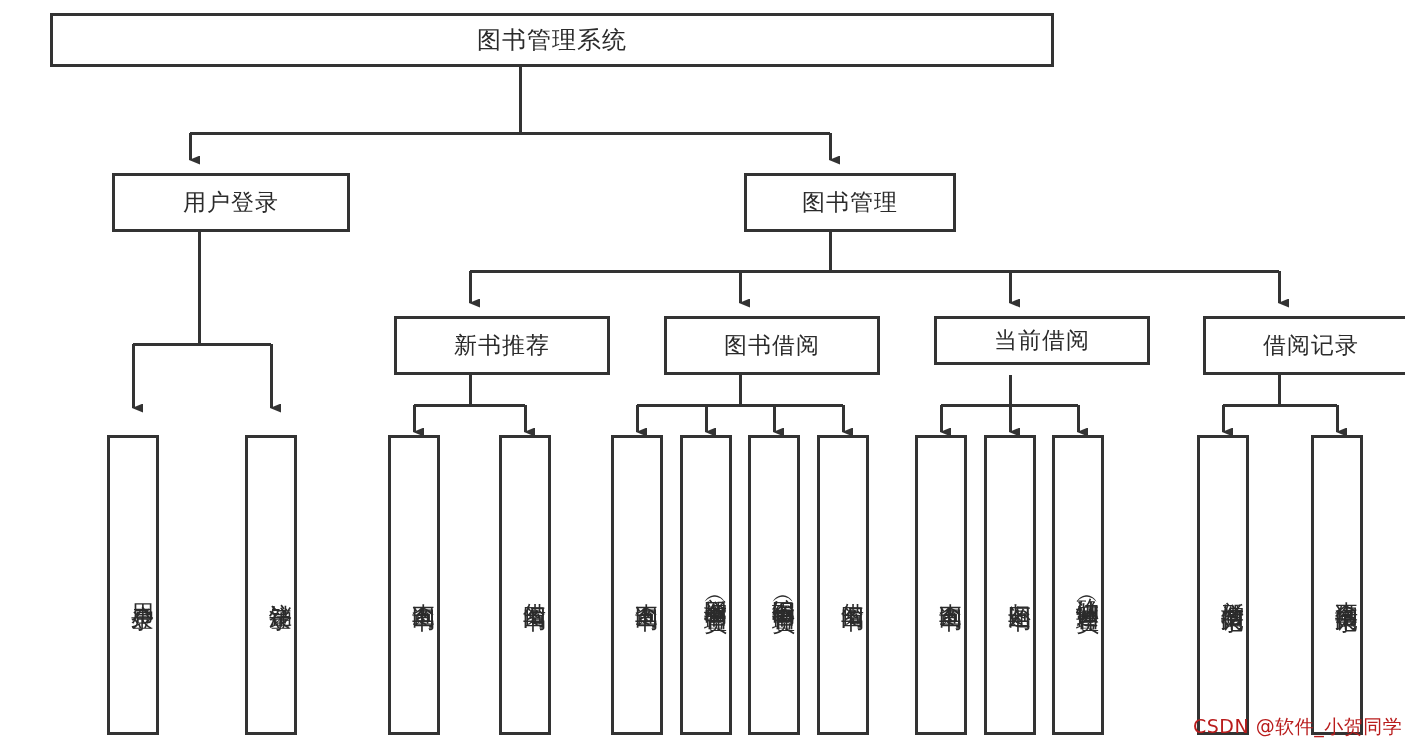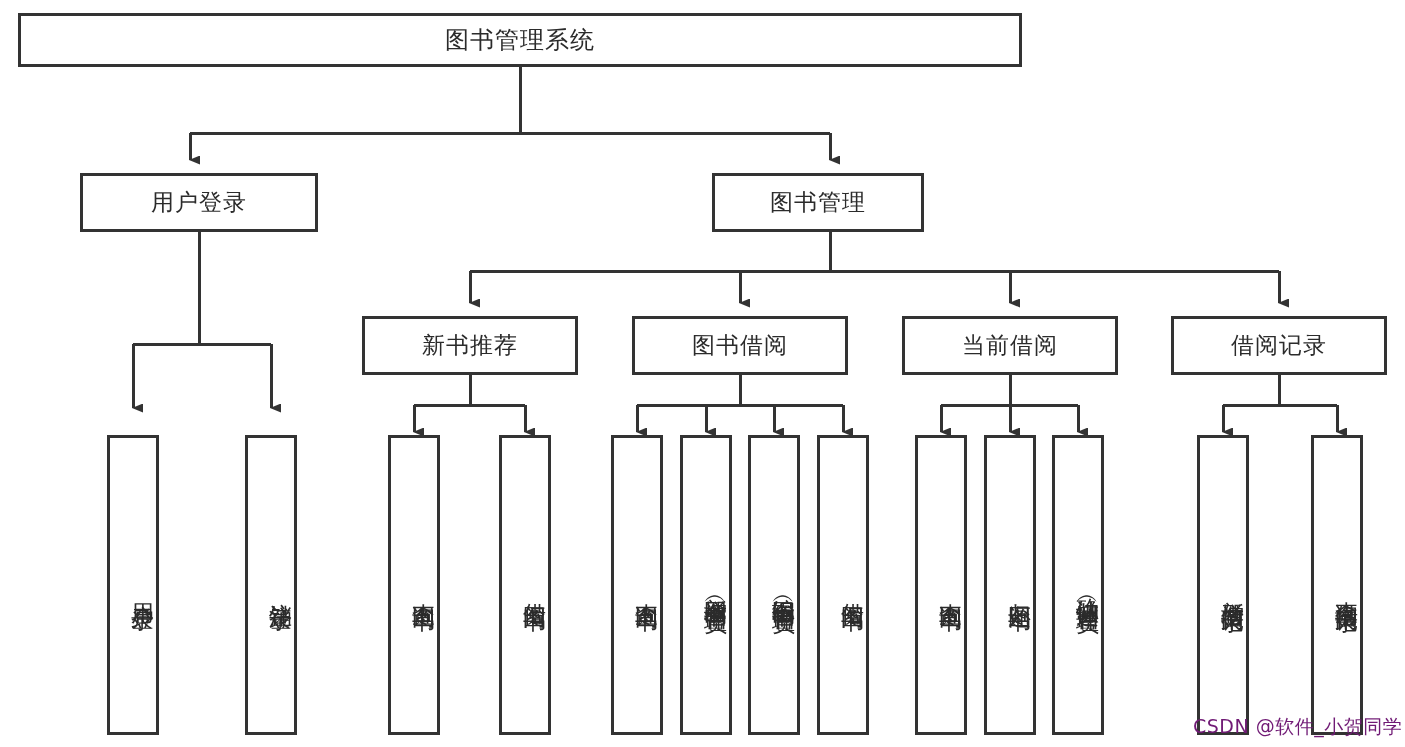--- a/index.html
+++ b/index.html
@@ -35,20 +35,21 @@
     align-items: center;
     justify-content: center;
     color: #2b2b2b;
     z-index: 2;
   }
   .node-h {
     font-size: 23px;
     line-height: 1.1;
     letter-spacing: 1px;
     white-space: nowrap;
+    margin-left: 32px;
   }
   .node-root {
     font-size: 24px;
   }
   .node-v {
     writing-mode: vertical-rl;
     text-orientation: upright;
     font-size: 23px;
     line-height: 1.18;
     letter-spacing: 2px;
@@ -56,21 +57,21 @@
     justify-content: center;
     padding-top: 8px;
   }
   .node-v .vlabel {
     writing-mode: vertical-rl;
     text-orientation: upright;
   }
   .watermark {
     position: absolute;
     font-size: 19px;
-    color: #701a75;
+    color: #b91c1c;
     white-space: nowrap;
     z-index: 5;
     letter-spacing: 0.5px;
   }
 </style>
 </head>
 <body>
 
 <div id="diagram-canvas">
 
@@ -136,21 +137,21 @@
   <div class="node node-h" style="left:712px; top:173px; width:212px; height:59px;">
     <span>图书管理</span>
   </div>
 
   <div class="node node-h" style="left:632px; top:316px; width:216px; height:59px;">
     <span>图书借阅</span>
   </div>
   <div class="node node-h" style="left:362px; top:316px; width:216px; height:59px;">
     <span>新书推荐</span>
   </div>
-  <div class="node node-h" style="left:902px; top:316px; width:216px; height:59px;">
+  <div class="node node-h" style="left:902px; top:316px; width:216px; height:49px;">
     <span>当前借阅</span>
   </div>
   <div class="node node-h" style="left:1171px; top:316px; width:216px; height:59px;">
     <span>借阅记录</span>
   </div>
 
   <div class="node node-v" style="left:107px; top:435px; width:52px; height:300px;">
     <span class="vlabel">用户登录</span>
   </div>
   <div class="node node-v" style="left:245px; top:435px; width:52px; height:300px;">

